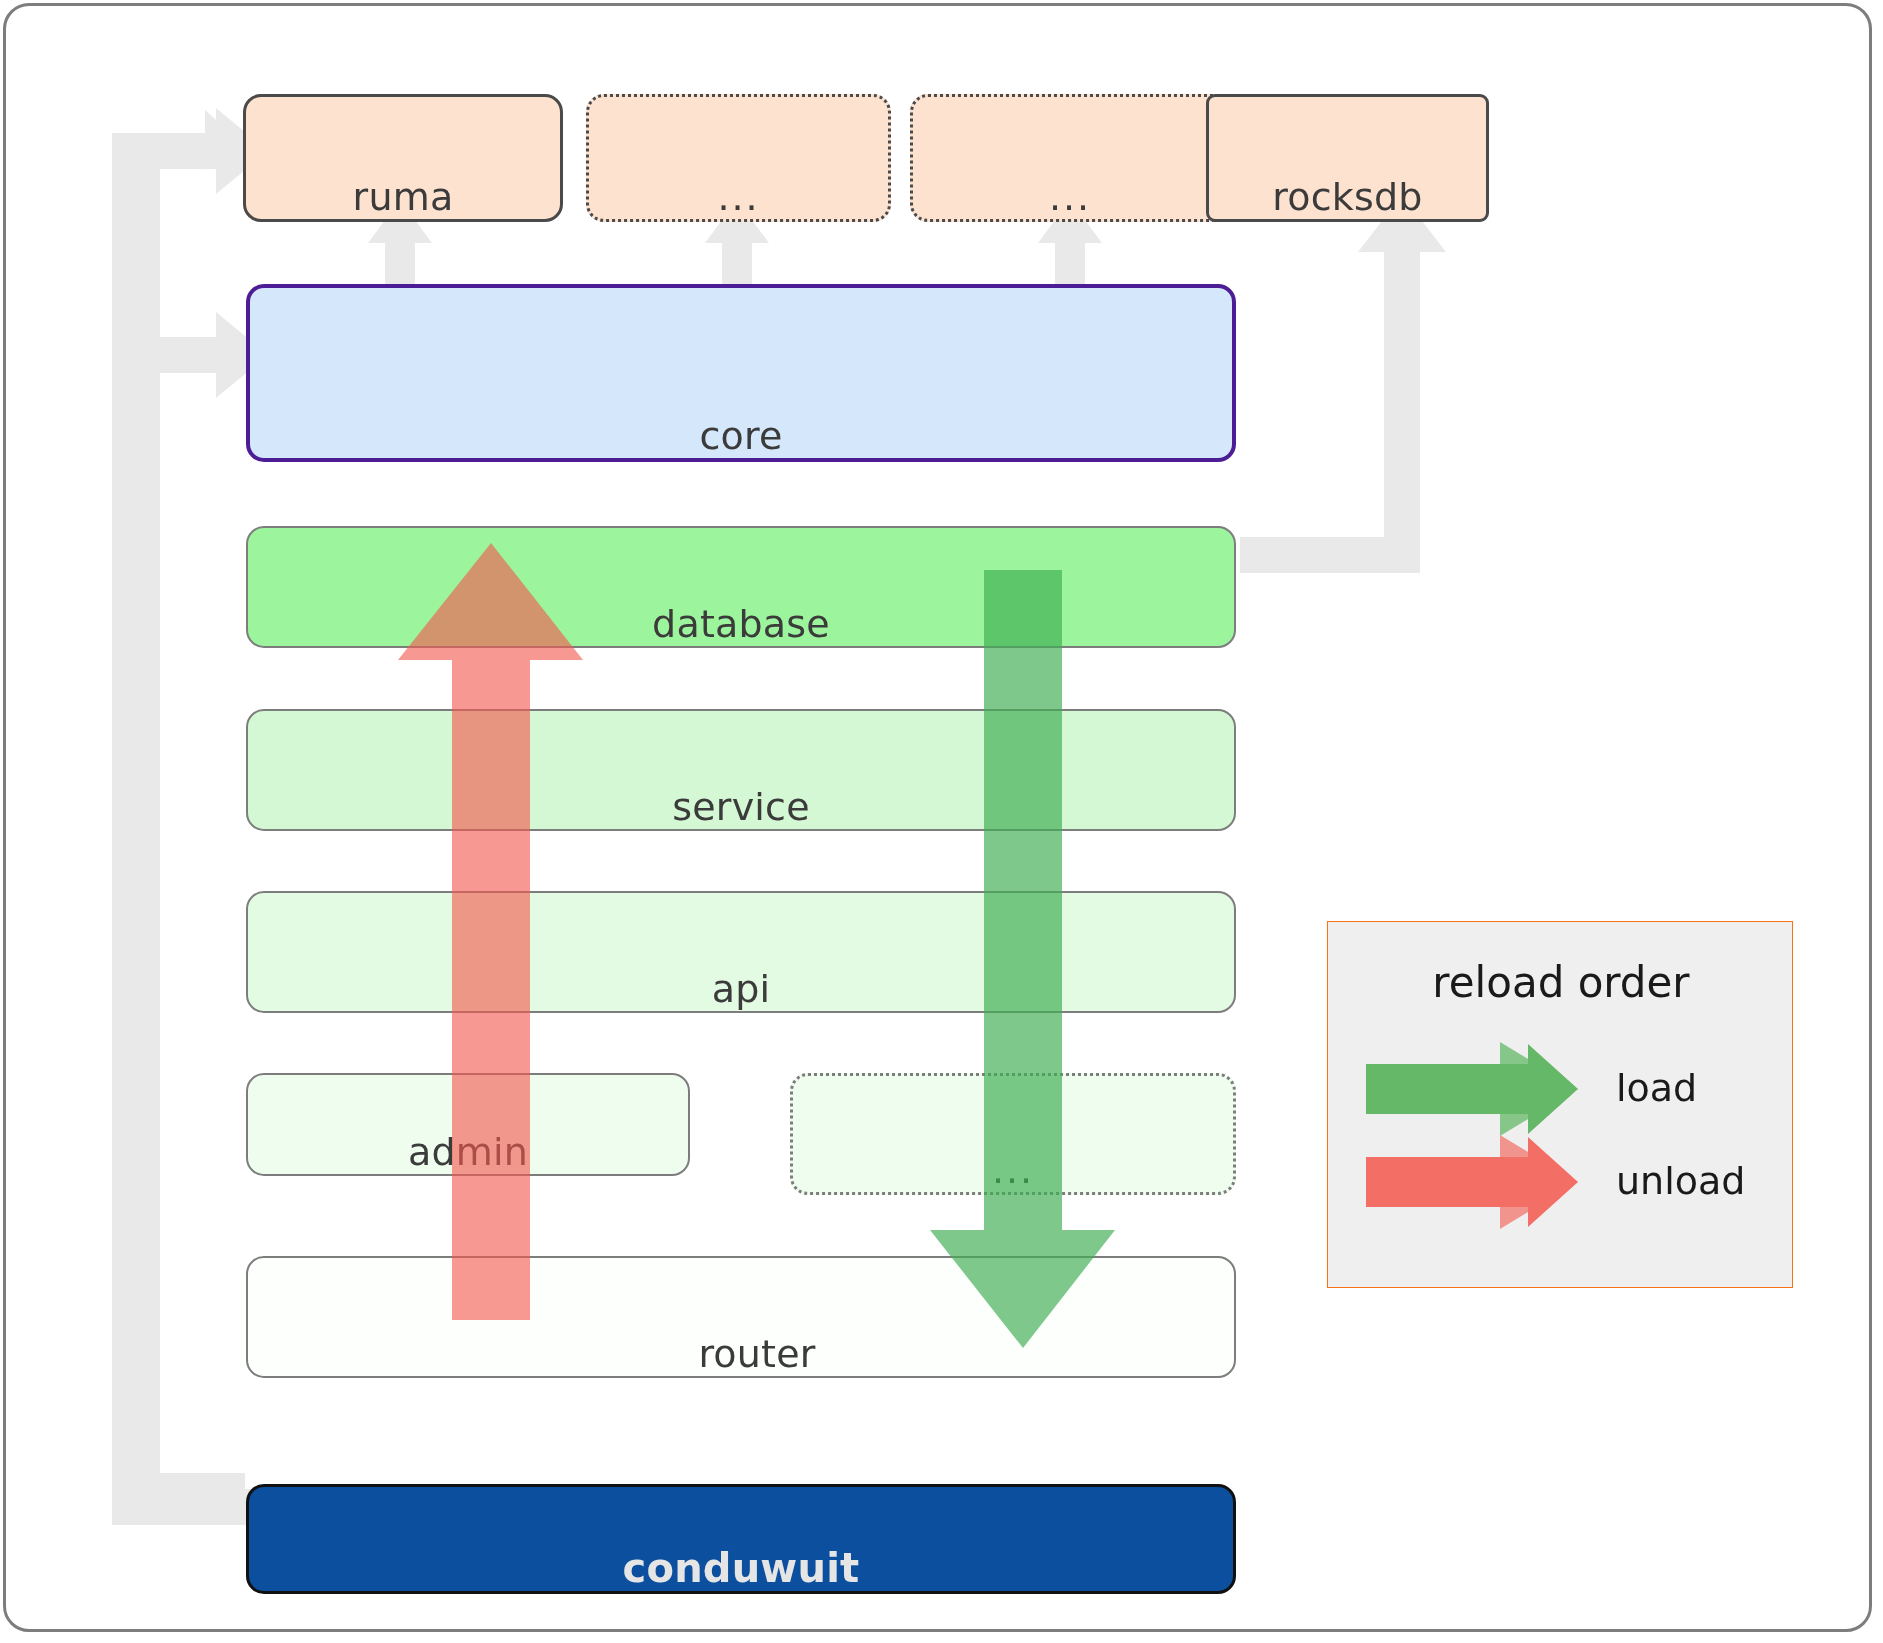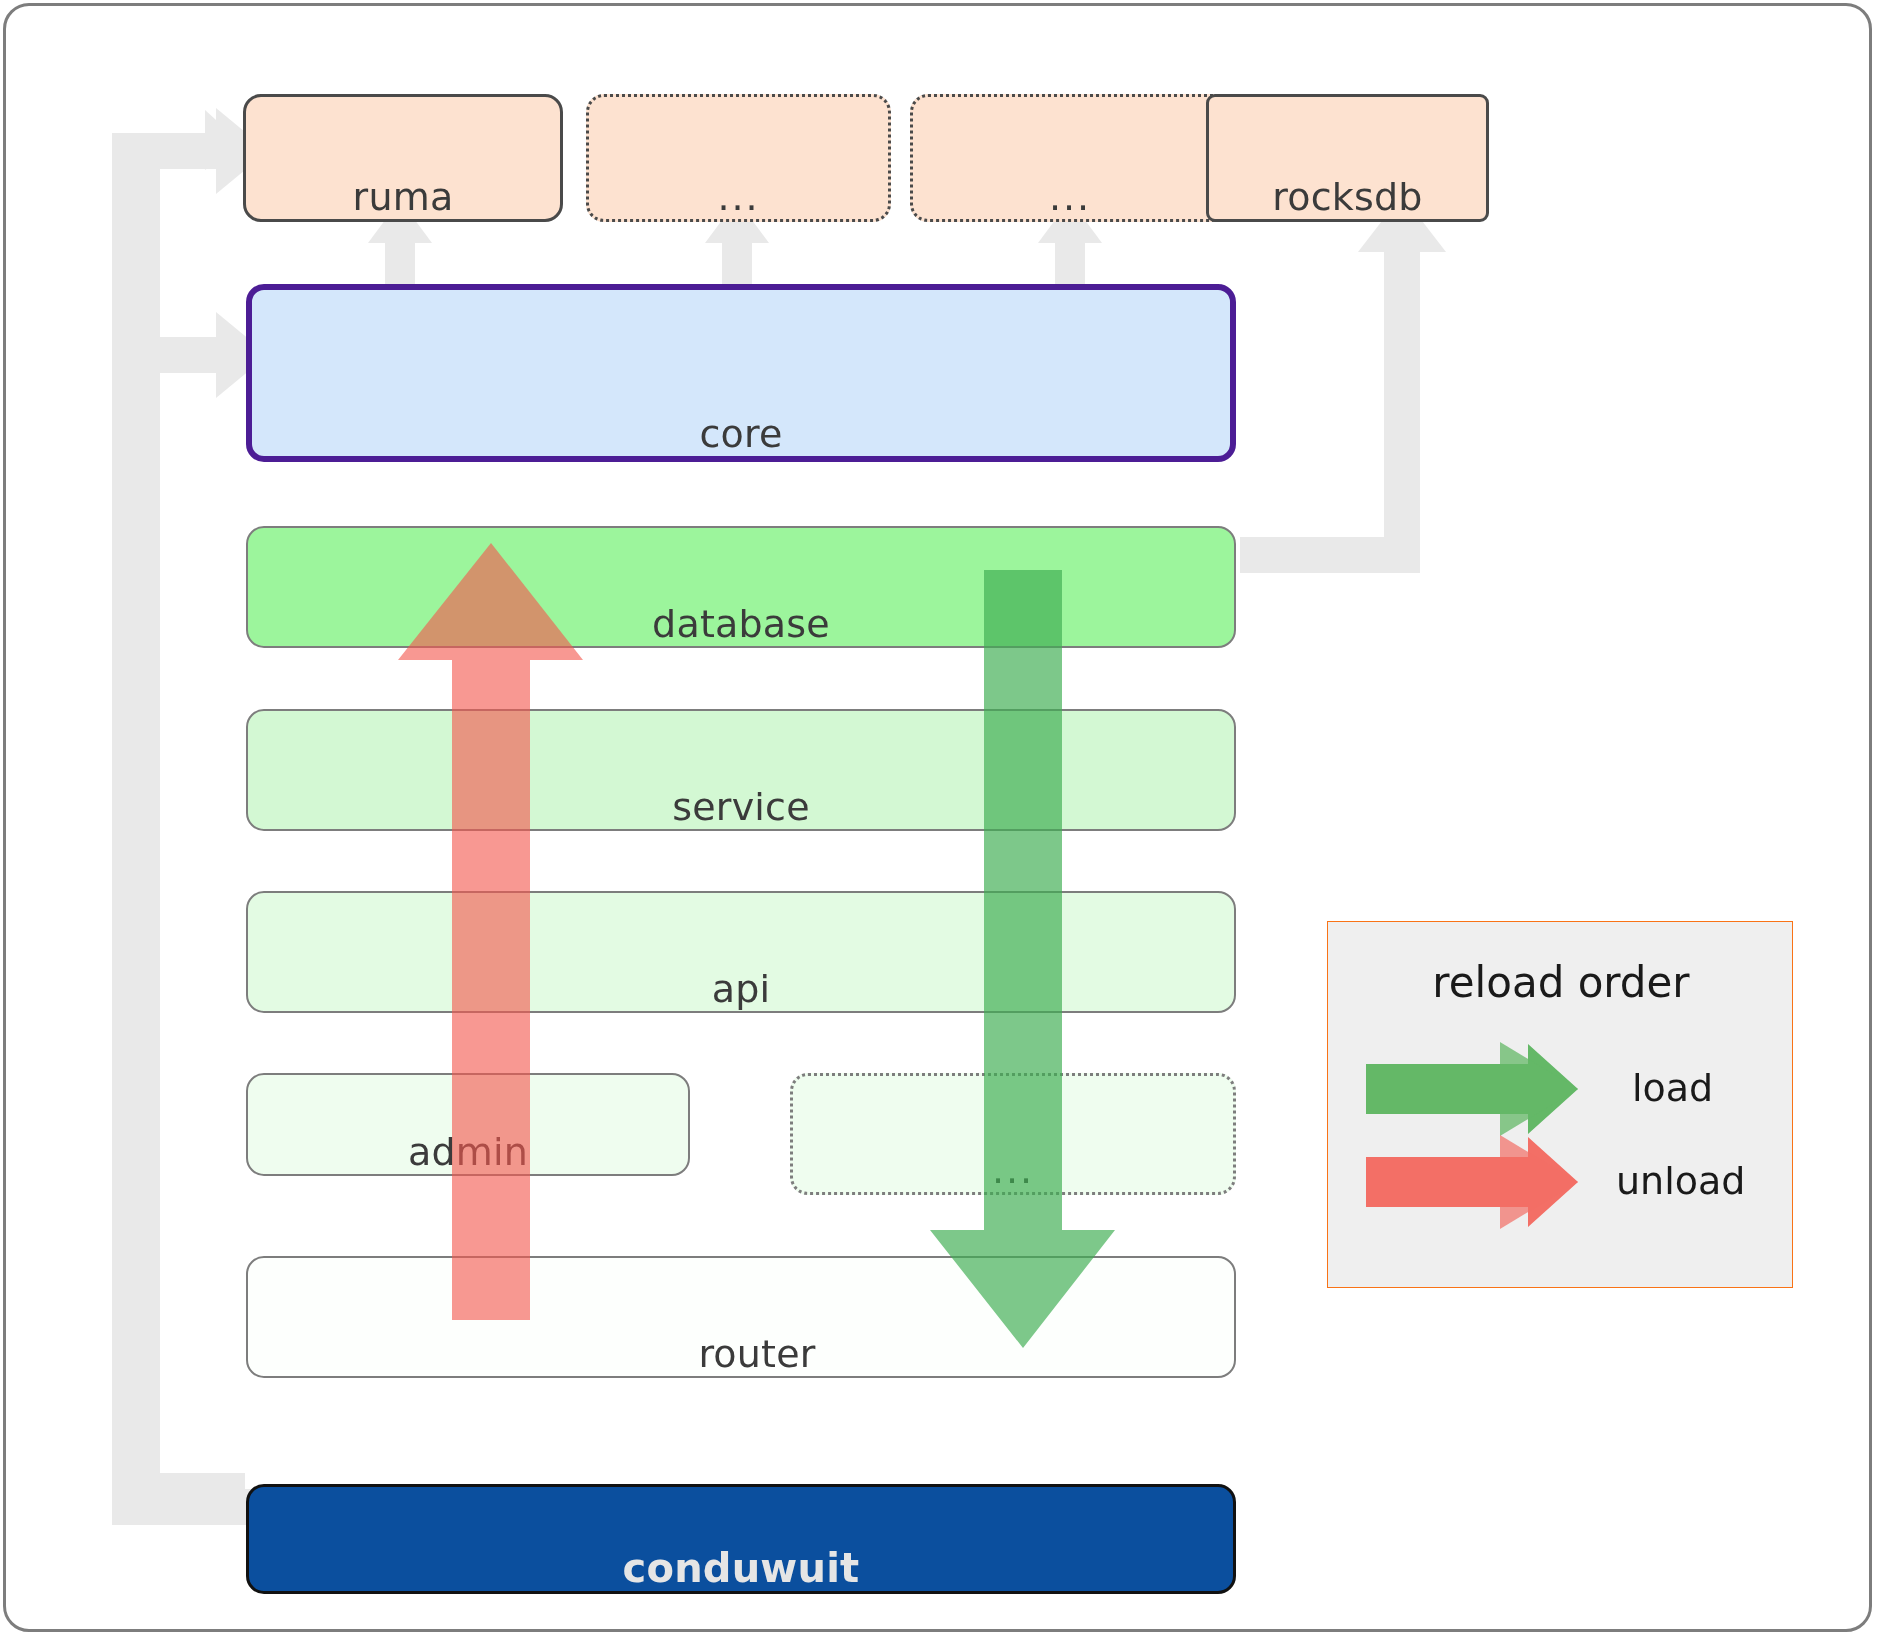--- a/index.html
+++ b/index.html
@@ -51,21 +51,21 @@
     border: 3px solid #4a4a4a;
     border-radius: 18px;
   }
   .dep.ellipsis {
     border: 3px dotted #4a4a4a;
   }
 
   
   .core-box {
     background: #d4e7fb;
-    border: 6px solid #4c1d95;
+    border: 4px solid #4c1d95;
     border-radius: 18px;
   }
 
   
   .layer {
     border: 2px solid #7d7d7d;
     border-radius: 18px;
   }
   .layer.dotted {
     border: 3px dotted #7d7d7d;
@@ -286,16 +286,16 @@
           172,120 250,167 172,214"></polygon>
       </g>
       <g opacity="0.85">
         <polygon fill="#f4594f" points="
           38,235 200,235 200,215 250,260 200,305 200,285 38,285"></polygon>
         <polygon fill="#f4594f" opacity="0.7" points="
           172,213 250,260 172,307"></polygon>
       </g>
     </svg>
 
-    <div class="legend-row-label" style="left:288px; top:144px;margin-left:16px;">load</div>
+    <div class="legend-row-label" style="left:288px; top:144px;">load</div>
     <div class="legend-row-label" style="left:288px; top:237px;">unload</div>
   </div>
 </div>
 
 </body></html>

